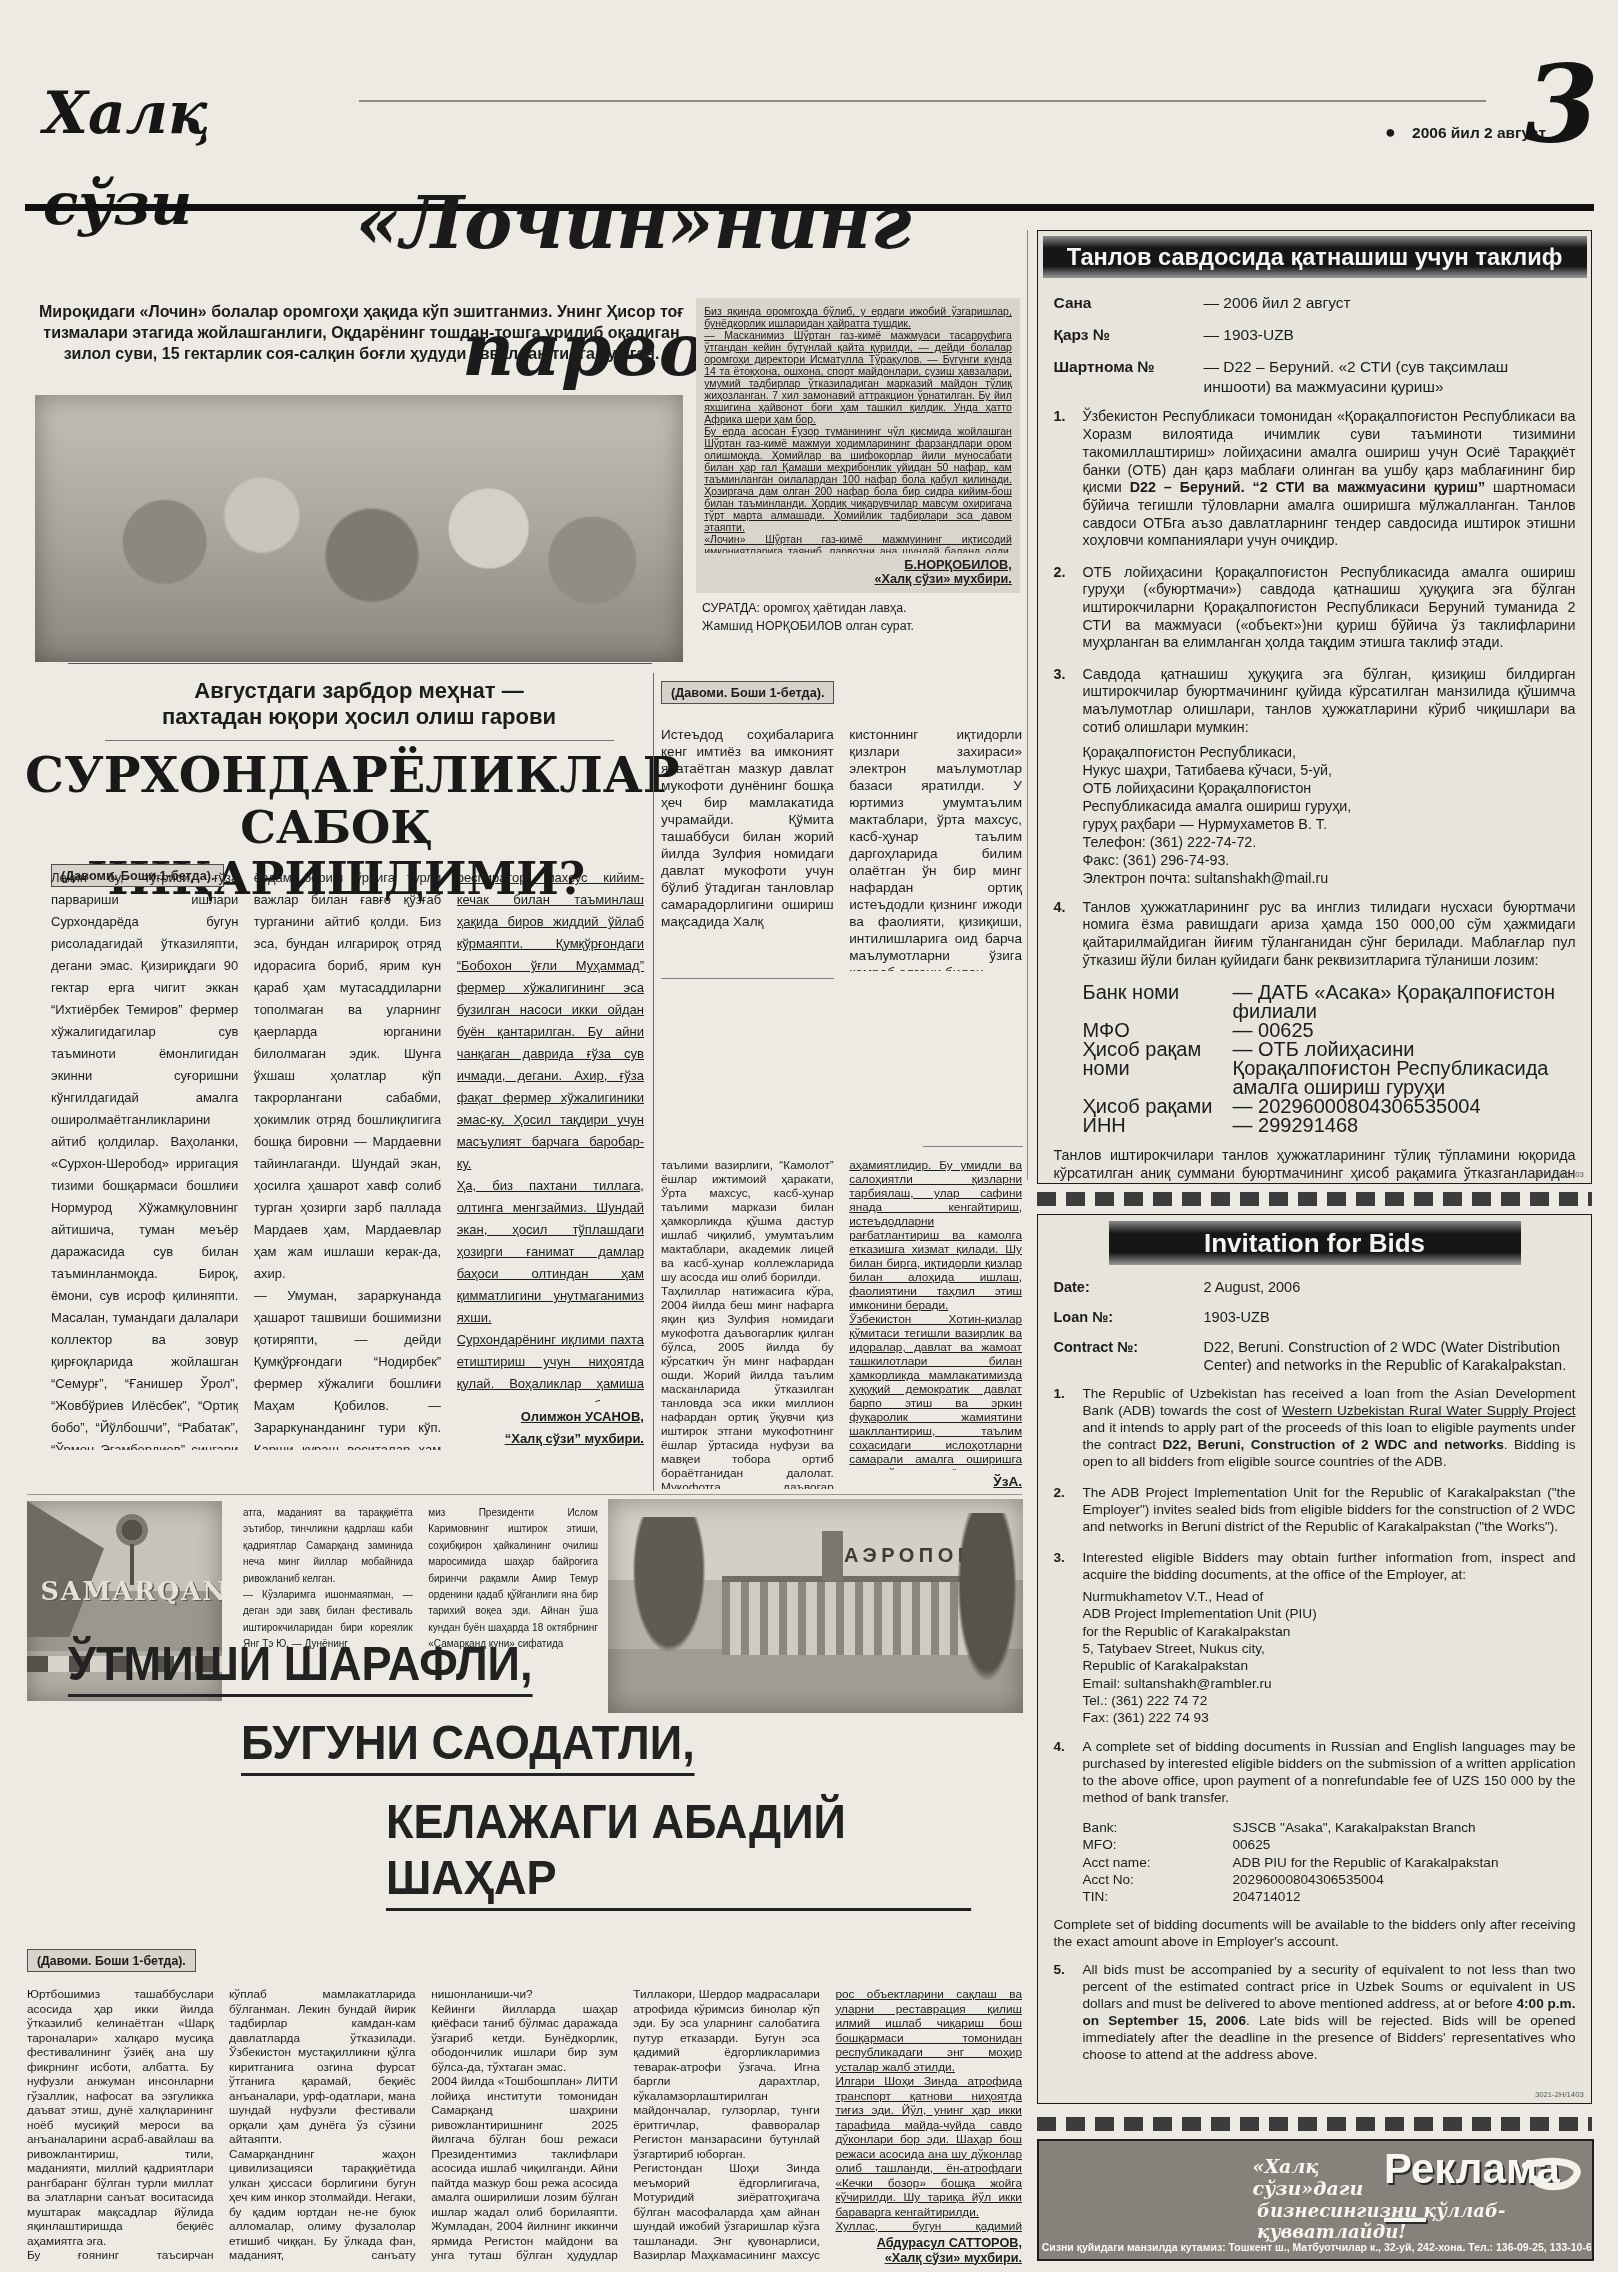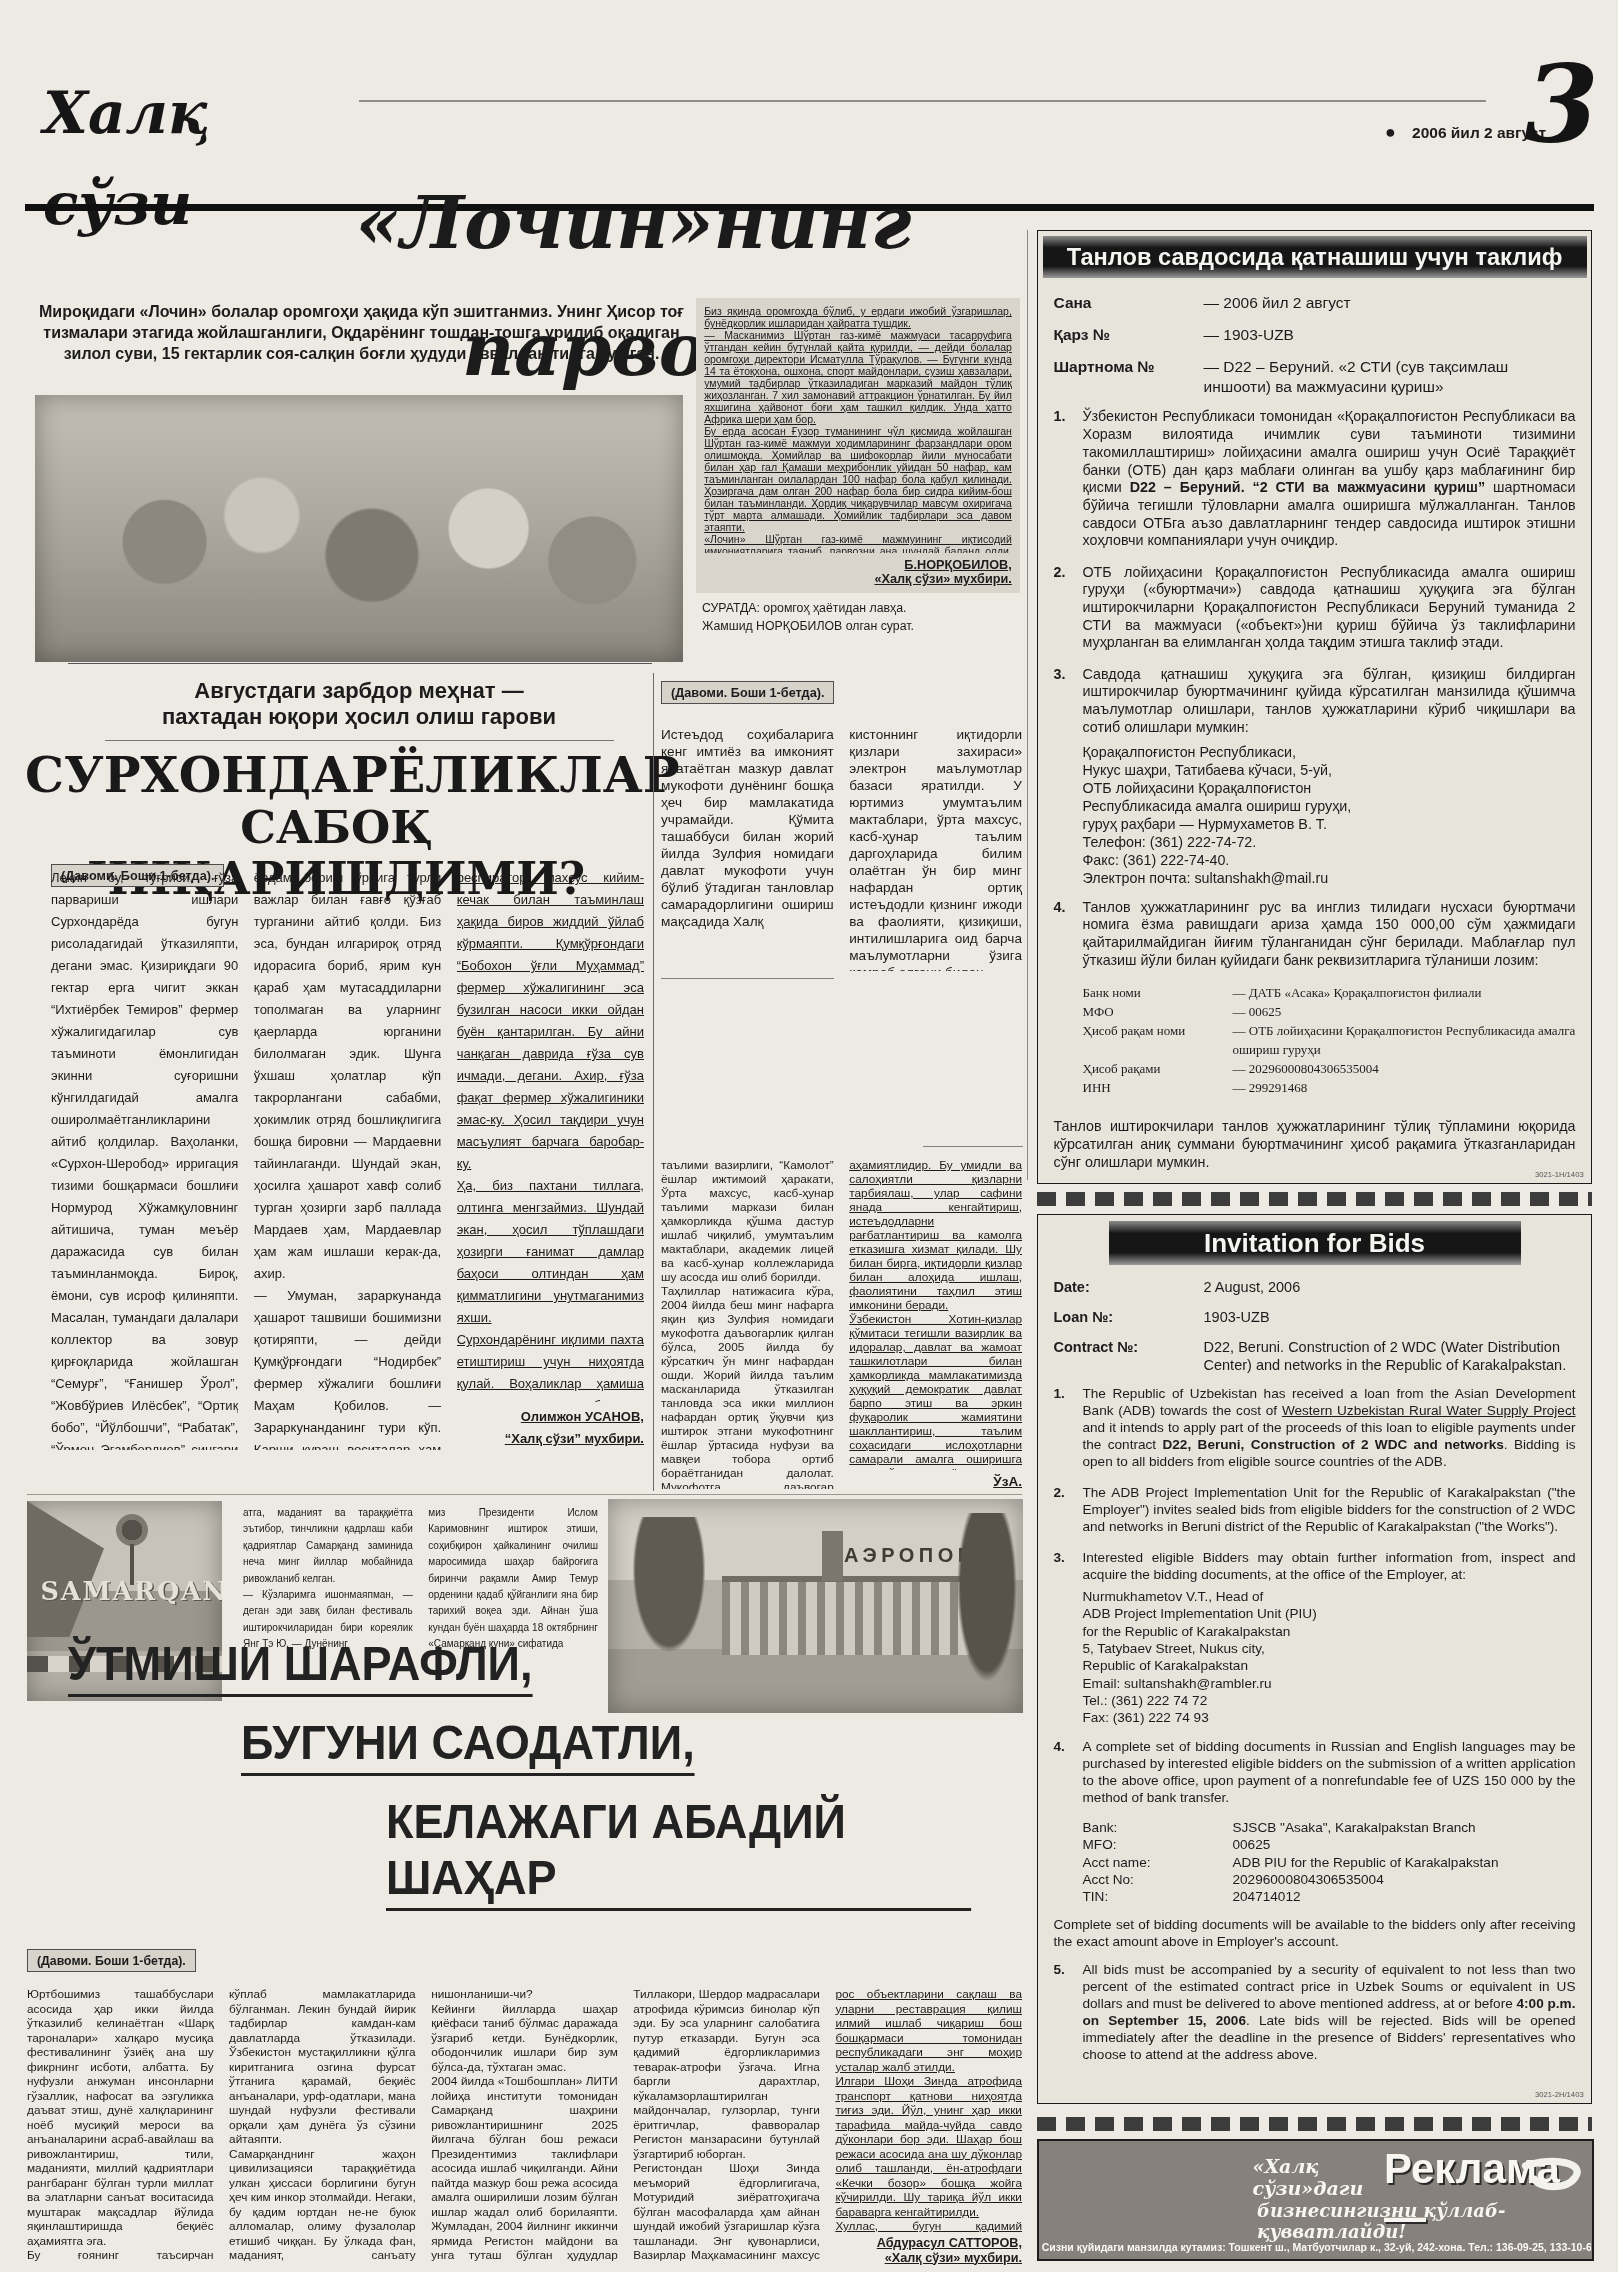--- a/index.html
+++ b/index.html
@@ -227,28 +227,28 @@
     <div class="numitem" style="font-size:14.3px;line-height:17.7px;margin-bottom:6.4px;">
       <div class="num">3.</div>
       <div class="itx">Савдода қатнашиш ҳуқуқига эга бўлган, қизиқиш билдирган иштирокчилар буюртмачининг қуйида кўрсатилган манзилида қўшимча маълумотлар олишлари, танлов ҳужжатларини кўриб чиқишлари ва сотиб олишлари мумкин:</div>
     </div>
     <div class="preline" style="margin:0 0 11.8px 29px;font-size:14.3px;line-height:18px;">Қорақалпоғистон Республикаси,
 Нукус шаҳри, Татибаева кўчаси, 5-уй,
 ОТБ лойиҳасини Қорақалпоғистон
 Республикасида амалга ошириш гуруҳи,
 гуруҳ раҳбари — Нурмухаметов В. Т.
 Телефон: (361) 222-74-72.
-Факс: (361) 222-74-40.
+Факс: (361) 296-74-93.
 Электрон почта: sultanshakh@mail.ru</div>
     <div class="numitem" style="font-size:14.3px;line-height:17.7px;">
       <div class="num">4.</div>
       <div class="itx">Танлов ҳужжатларининг рус ва инглиз тилидаги нусхаси буюртмачи номига ёзма равишдаги ариза ҳамда 150 000,00 сўм ҳажмидаги қайтарилмайдиган йиғим тўланганидан сўнг берилади. Маблағлар пул ўтказиш йўли билан қуйидаги банк реквизитларига тўланиши лозим:</div>
     </div>
 
-    <div style="margin-left:29px;font-size:13px;line-height:19px;margin-bottom:21px;font-family:Liberation Serif, serif;">
+    <div style="margin-left:29px;font-size:20px;line-height:19px;margin-bottom:12px;">
       <div class="bankrow">
           <div class="bl">Банк номи</div>
           <div class="bv">— ДАТБ «Асака» Қорақалпоғистон филиали</div>
         </div>
       <div class="bankrow">
           <div class="bl">МФО</div>
           <div class="bv">— 00625</div>
         </div>
       <div class="bankrow">
           <div class="bl">Ҳисоб рақам номи</div>

